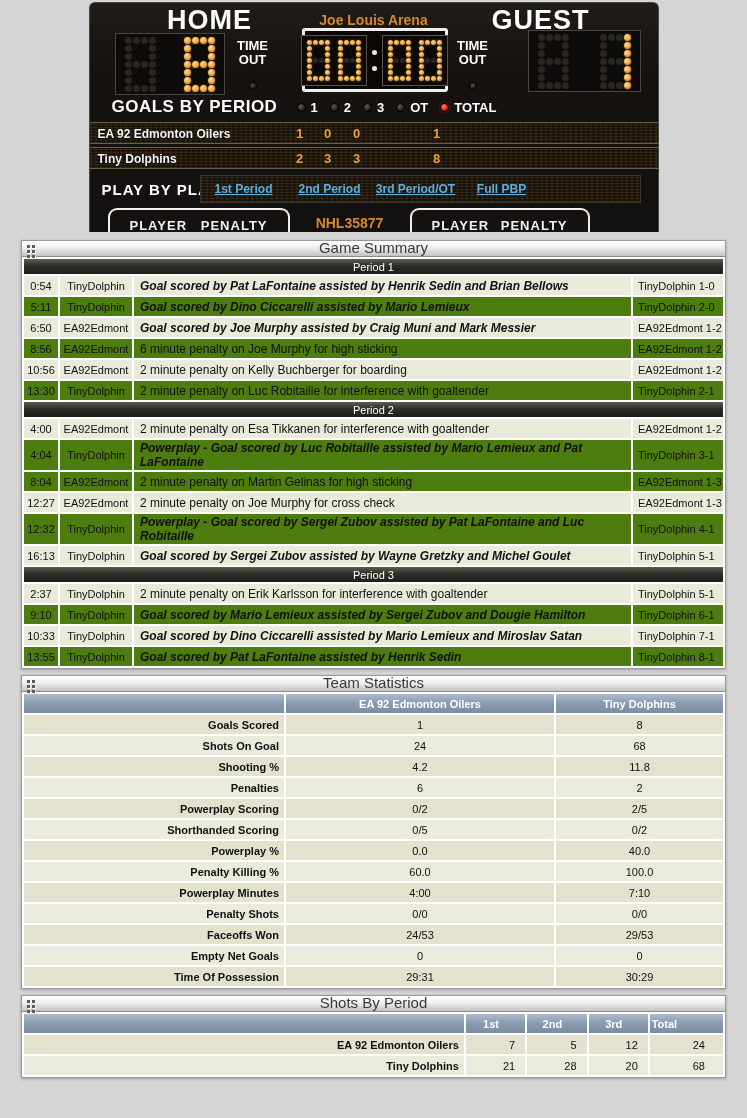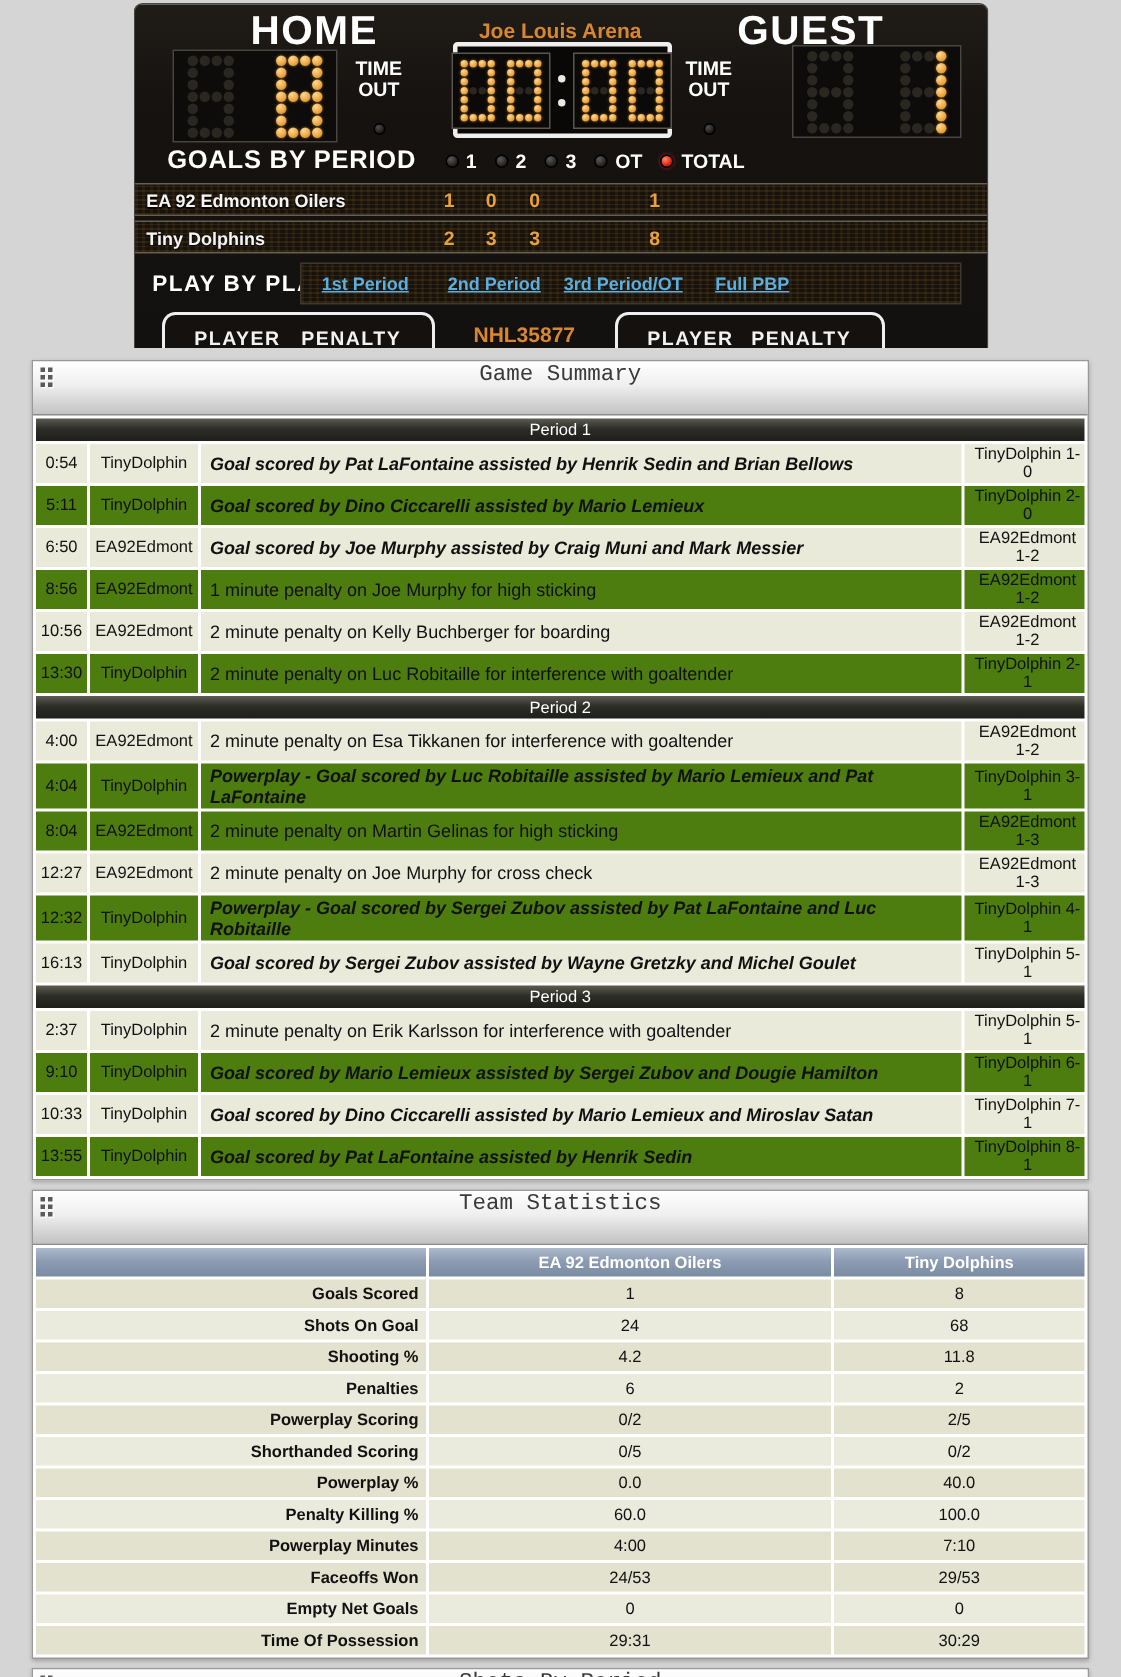--- a/index.html
+++ b/index.html
@@ -83,39 +83,39 @@
     display:flex; justify-content:space-between; padding:8px 20px 0;
     color:#f2f2f2; font-weight:bold; font-size:13px; letter-spacing:1px; }
   .pen-panel.lft { left:18px; width:182px; }
   .pen-panel.rgt { left:320px; width:180px; }
   .game-id { position:absolute; top:212px; left:222px; width:76px; text-align:center;
     color:#d8872e; font-weight:bold; font-size:14px; }
 
   
   .panel { width:705px; margin:0 auto 6px; background:#fff; border:1px solid #999;
     box-shadow:0 1px 3px rgba(0,0,0,.25); }
-  .title-bar { position:relative; height:36px;
+  .title-bar { position:relative; height:16px;
     background:linear-gradient(180deg,#ffffff 0%,#efefef 45%,#c3c3c3 100%);
-    border-bottom:1px solid #8a8a8a; display:flex; align-items:flex-start; justify-content:center;
-    font-size:15px; color:#3a3a3a;font-family:Liberation Mono, monospace; }
+    border-bottom:1px solid #8a8a8a; display:flex; align-items:flex-end; justify-content:center;
+    font-size:15px; color:#3a3a3a; }
   .drag-handle { position:absolute; left:5px; top:4px; display:grid;
     grid-template-columns:repeat(2,3px); grid-auto-rows:3px; gap:2px; cursor:move; }
   .dh-dot { background:#5a5a5a; box-shadow:1px 1px 0 #fafafa; }
 
   table { width:100%; border-collapse:separate; border-spacing:2px; }
   td { font-size:11px; color:#111; }
   .period-hdr { height:15px; text-align:center; color:#fff; font-size:11px;
     background:linear-gradient(180deg,#5c5c52 0%,#2e2e28 45%,#1e1e1a 100%); }
   .evt td { height:19px; background:#eaeada; }
   .evt.alt td { background:#4d7c0f; }
   .c-time { width:34px; text-align:center; }
   .c-team { width:72px; text-align:center; }
   .c-desc { padding-left:6px; font-size:12px; }
   .c-desc.goal { font-weight:bold;font-style:italic; }
-  .c-score { width:80px; padding-left:5px;text-align:center; }
+  .c-score { width:90px; padding-left:5px; }
 
   .blue-hdr td { height:19px; color:#fff; font-weight:bold; font-size:11px; text-align:center;
     background:linear-gradient(180deg,#adbacd 0%,#8c9cb3 45%,#7b8ba2 100%); }
   .stat td { height:19px; background:#ebebdd; }
   .stat.alt td { background:#e2e2cf; }
   .s-label { width:260px; text-align:right; font-weight:bold; padding-right:5px; }
   .s-val { text-align:center; }
   .s-val.c1 { width:268px; }
 
   .shots-label { width:430px; text-align:right; font-weight:bold; padding-right:5px; }
@@ -497,21 +497,21 @@
           </tr>
           <tr class="evt">
             <td class="c-time">6:50</td>
             <td class="c-team">EA92Edmont</td>
             <td class="c-desc goal">Goal scored by Joe Murphy assisted by Craig Muni and Mark Messier</td>
             <td class="c-score">EA92Edmont 1-2</td>
           </tr>
           <tr class="evt alt">
             <td class="c-time">8:56</td>
             <td class="c-team">EA92Edmont</td>
-            <td class="c-desc">1 minute penalty on Joe Murphy for high sticking</td>
+            <td class="c-desc">6 minute penalty on Joe Murphy for high sticking</td>
             <td class="c-score">EA92Edmont 1-2</td>
           </tr>
           <tr class="evt">
             <td class="c-time">10:56</td>
             <td class="c-team">EA92Edmont</td>
             <td class="c-desc">2 minute penalty on Kelly Buchberger for boarding</td>
             <td class="c-score">EA92Edmont 1-2</td>
           </tr>
           <tr class="evt alt">
             <td class="c-time">13:30</td>
@@ -645,20 +645,25 @@
           </tr>
           <tr class="stat">
             <td class="s-label">Penalty Killing %</td>
             <td class="s-val c1">60.0</td>
             <td class="s-val">100.0</td>
           </tr>
           <tr class="stat alt">
             <td class="s-label">Powerplay Minutes</td>
             <td class="s-val c1">4:00</td>
             <td class="s-val">7:10</td>
+          </tr>
+          <tr class="stat">
+            <td class="s-label">Penalty Shots</td>
+            <td class="s-val c1">0/0</td>
+            <td class="s-val">0/0</td>
           </tr>
           <tr class="stat alt">
             <td class="s-label">Faceoffs Won</td>
             <td class="s-val c1">24/53</td>
             <td class="s-val">29/53</td>
           </tr>
           <tr class="stat">
             <td class="s-label">Empty Net Goals</td>
             <td class="s-val c1">0</td>
             <td class="s-val">0</td>

